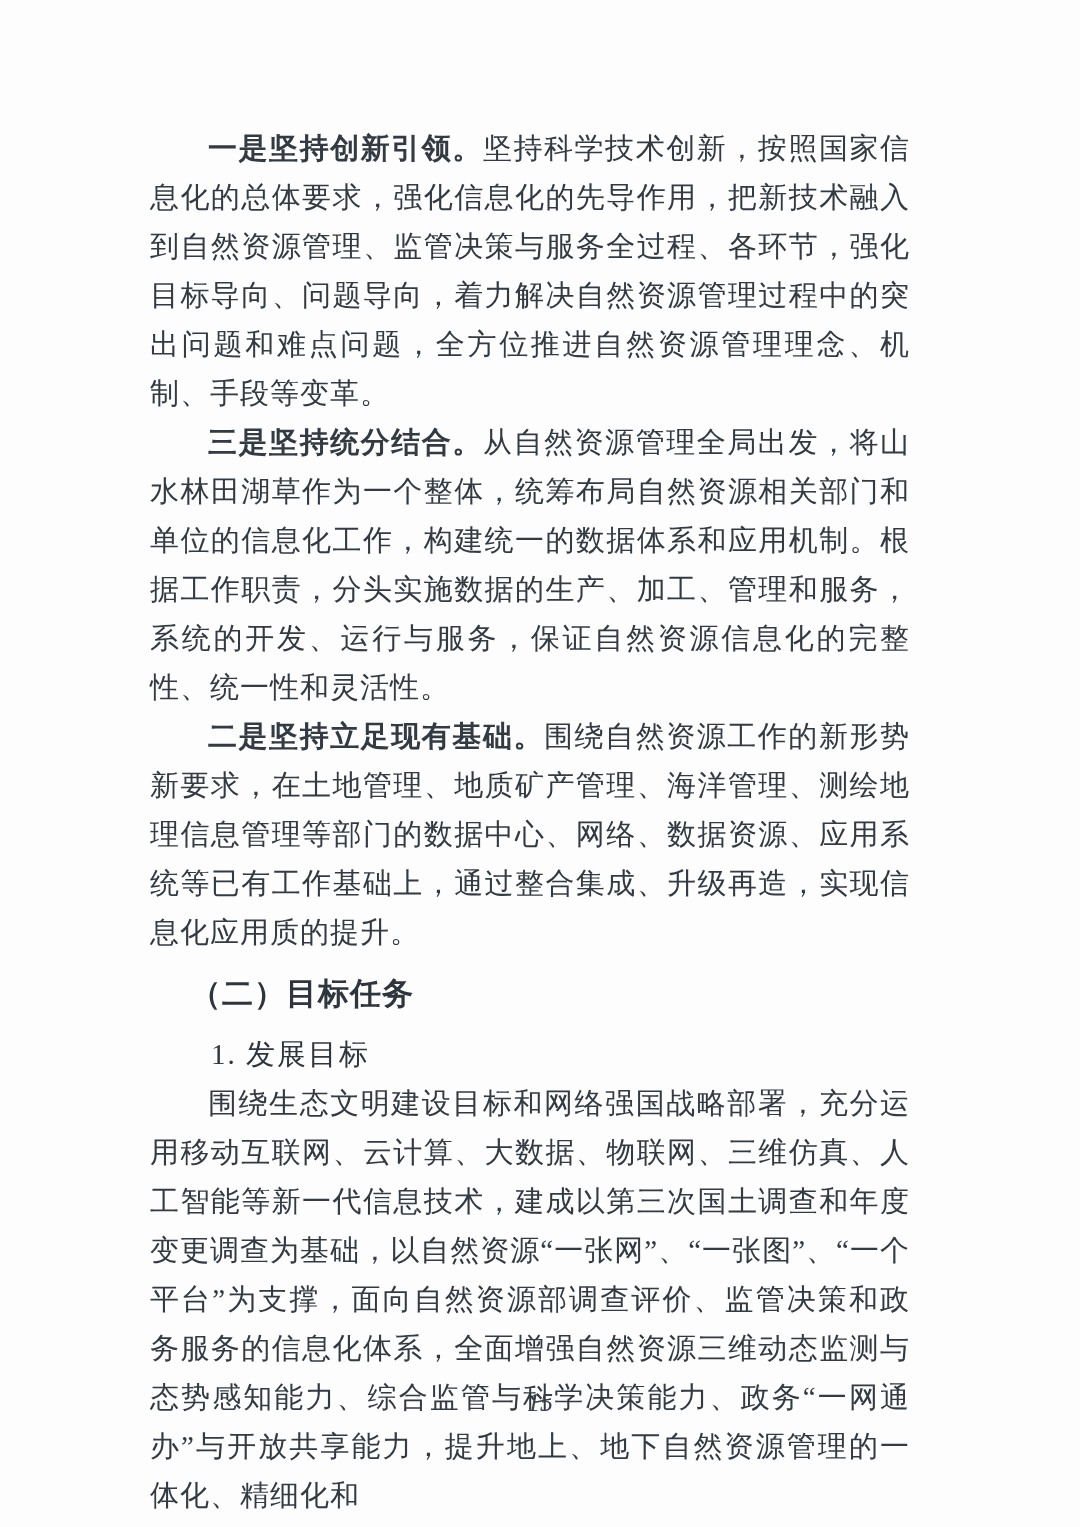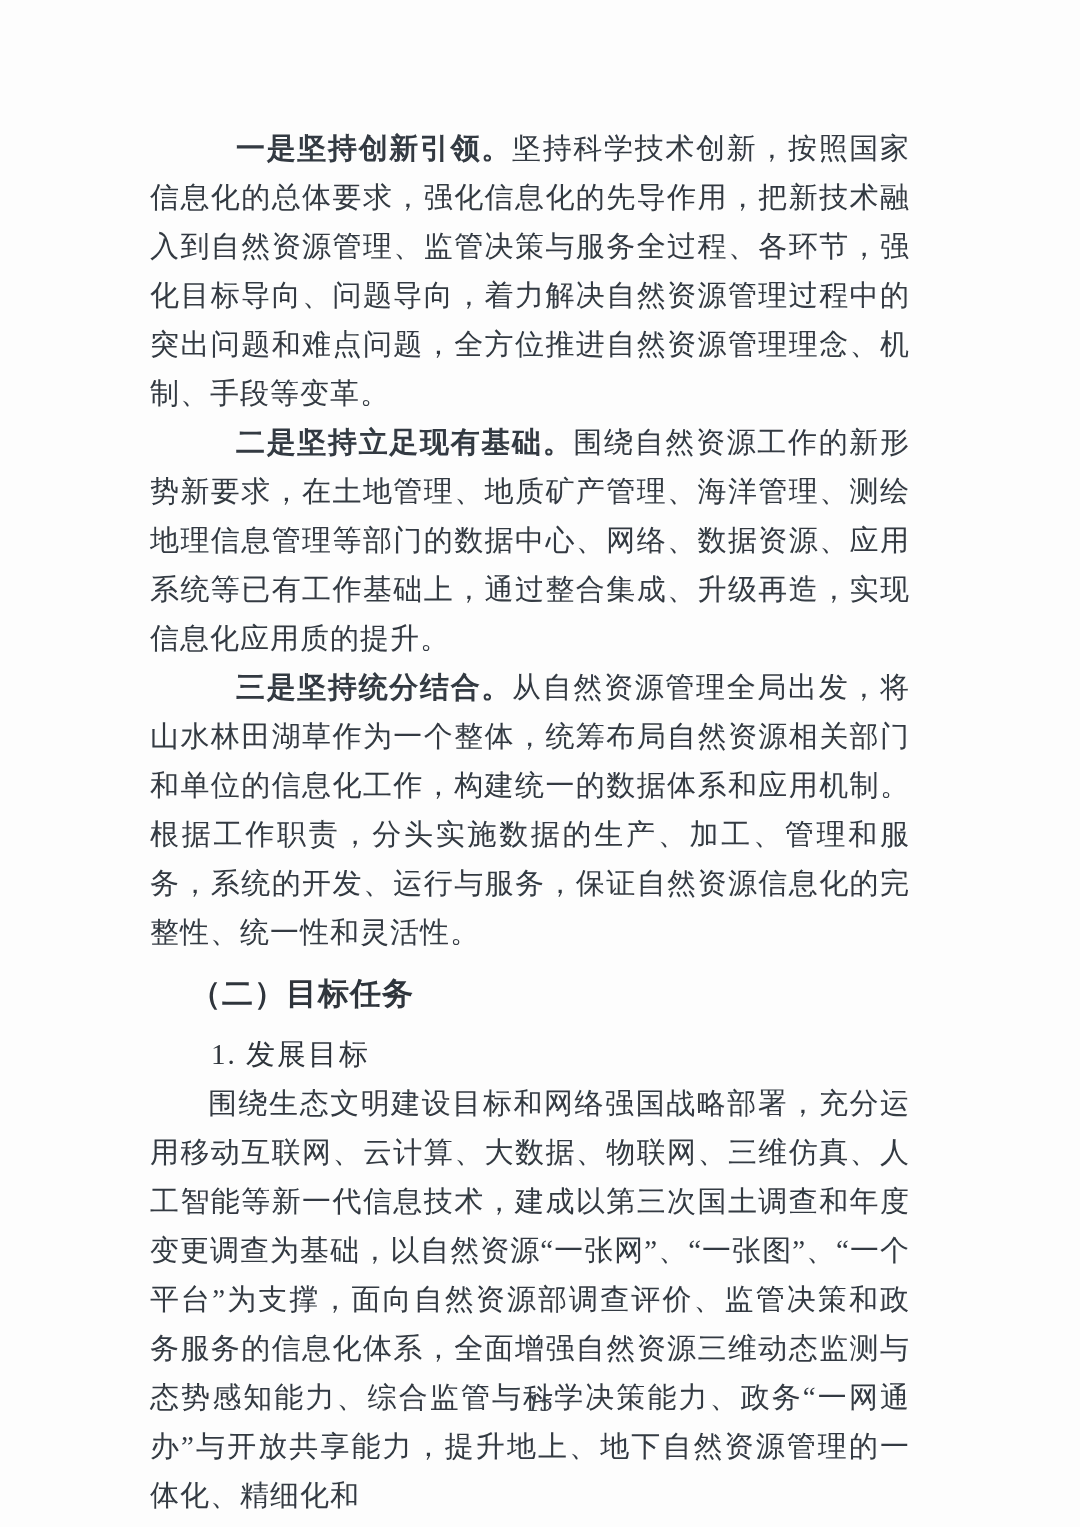--- a/index.html
+++ b/index.html
@@ -27,21 +27,20 @@
     font-size: 29px;
     line-height: 49px;
     letter-spacing: 1px;
     text-align: justify;
     text-justify: inter-character;
     text-indent: 2em;
   }
   .para .lead {
     font-weight: 700;
     font-family: "Liberation Sans", "DejaVu Sans", sans-serif;
-    margin-left: 28px;
   }
   .section-heading {
     margin: 12px;
     font-size: 31px;
     line-height: 49px;
     font-weight: 700;
     letter-spacing: 1px;
     text-indent: 0.9em;
     font-family: "Liberation Sans", "DejaVu Sans", sans-serif;
     color: #2f353c;
@@ -68,23 +67,23 @@
   }
 </style>
 </head>
 <body>
 
 <div class="page">
   <div class="content">
 
     <p class="para"><span class="lead">一是坚持创新引领。</span><span>坚持科学技术创新，按照国家信息化的总体要求，强化信息化的先导作用，把新技术融入到自然资源管理、监管决策与服务全过程、各环节，强化目标导向、问题导向，着力解决自然资源管理过程中的突出问题和难点问题，全方位推进自然资源管理理念、机制、手段等变革。</span></p>
 
+    <p class="para"><span class="lead">三是坚持统分结合。</span><span>从自然资源管理全局出发，将山水林田湖草作为一个整体，统筹布局自然资源相关部门和单位的信息化工作，构建统一的数据体系和应用机制。根据工作职责，分头实施数据的生产、加工、管理和服务，系统的开发、运行与服务，保证自然资源信息化的完整性、统一性和灵活性。</span></p>
+
     <p class="para"><span class="lead">二是坚持立足现有基础。</span><span>围绕自然资源工作的新形势新要求，在土地管理、地质矿产管理、海洋管理、测绘地理信息管理等部门的数据中心、网络、数据资源、应用系统等已有工作基础上，通过整合集成、升级再造，实现信息化应用质的提升。</span></p>
-
-    <p class="para"><span class="lead">三是坚持统分结合。</span><span>从自然资源管理全局出发，将山水林田湖草作为一个整体，统筹布局自然资源相关部门和单位的信息化工作，构建统一的数据体系和应用机制。根据工作职责，分头实施数据的生产、加工、管理和服务，系统的开发、运行与服务，保证自然资源信息化的完整性、统一性和灵活性。</span></p>
 
 
     <h2 class="section-heading">（二）目标任务</h2>
 
     <h3 class="subsection-heading">1. 发展目标</h3>
 
     <p class="para">围绕生态文明建设目标和网络强国战略部署，充分运用移动互联网、云计算、大数据、物联网、三维仿真、人工智能等新一代信息技术，建成以第三次国土调查和年度变更调查为基础，以自然资源“一张网”、“一张图”、“一个平台”为支撑，面向自然资源部调查评价、监管决策和政务服务的信息化体系，全面增强自然资源三维动态监测与态势感知能力、综合监管与科学决策能力、政务“一网通办”与开放共享能力，提升地上、地下自然资源管理的一体化、精细化和</p>
 
   </div>
 

